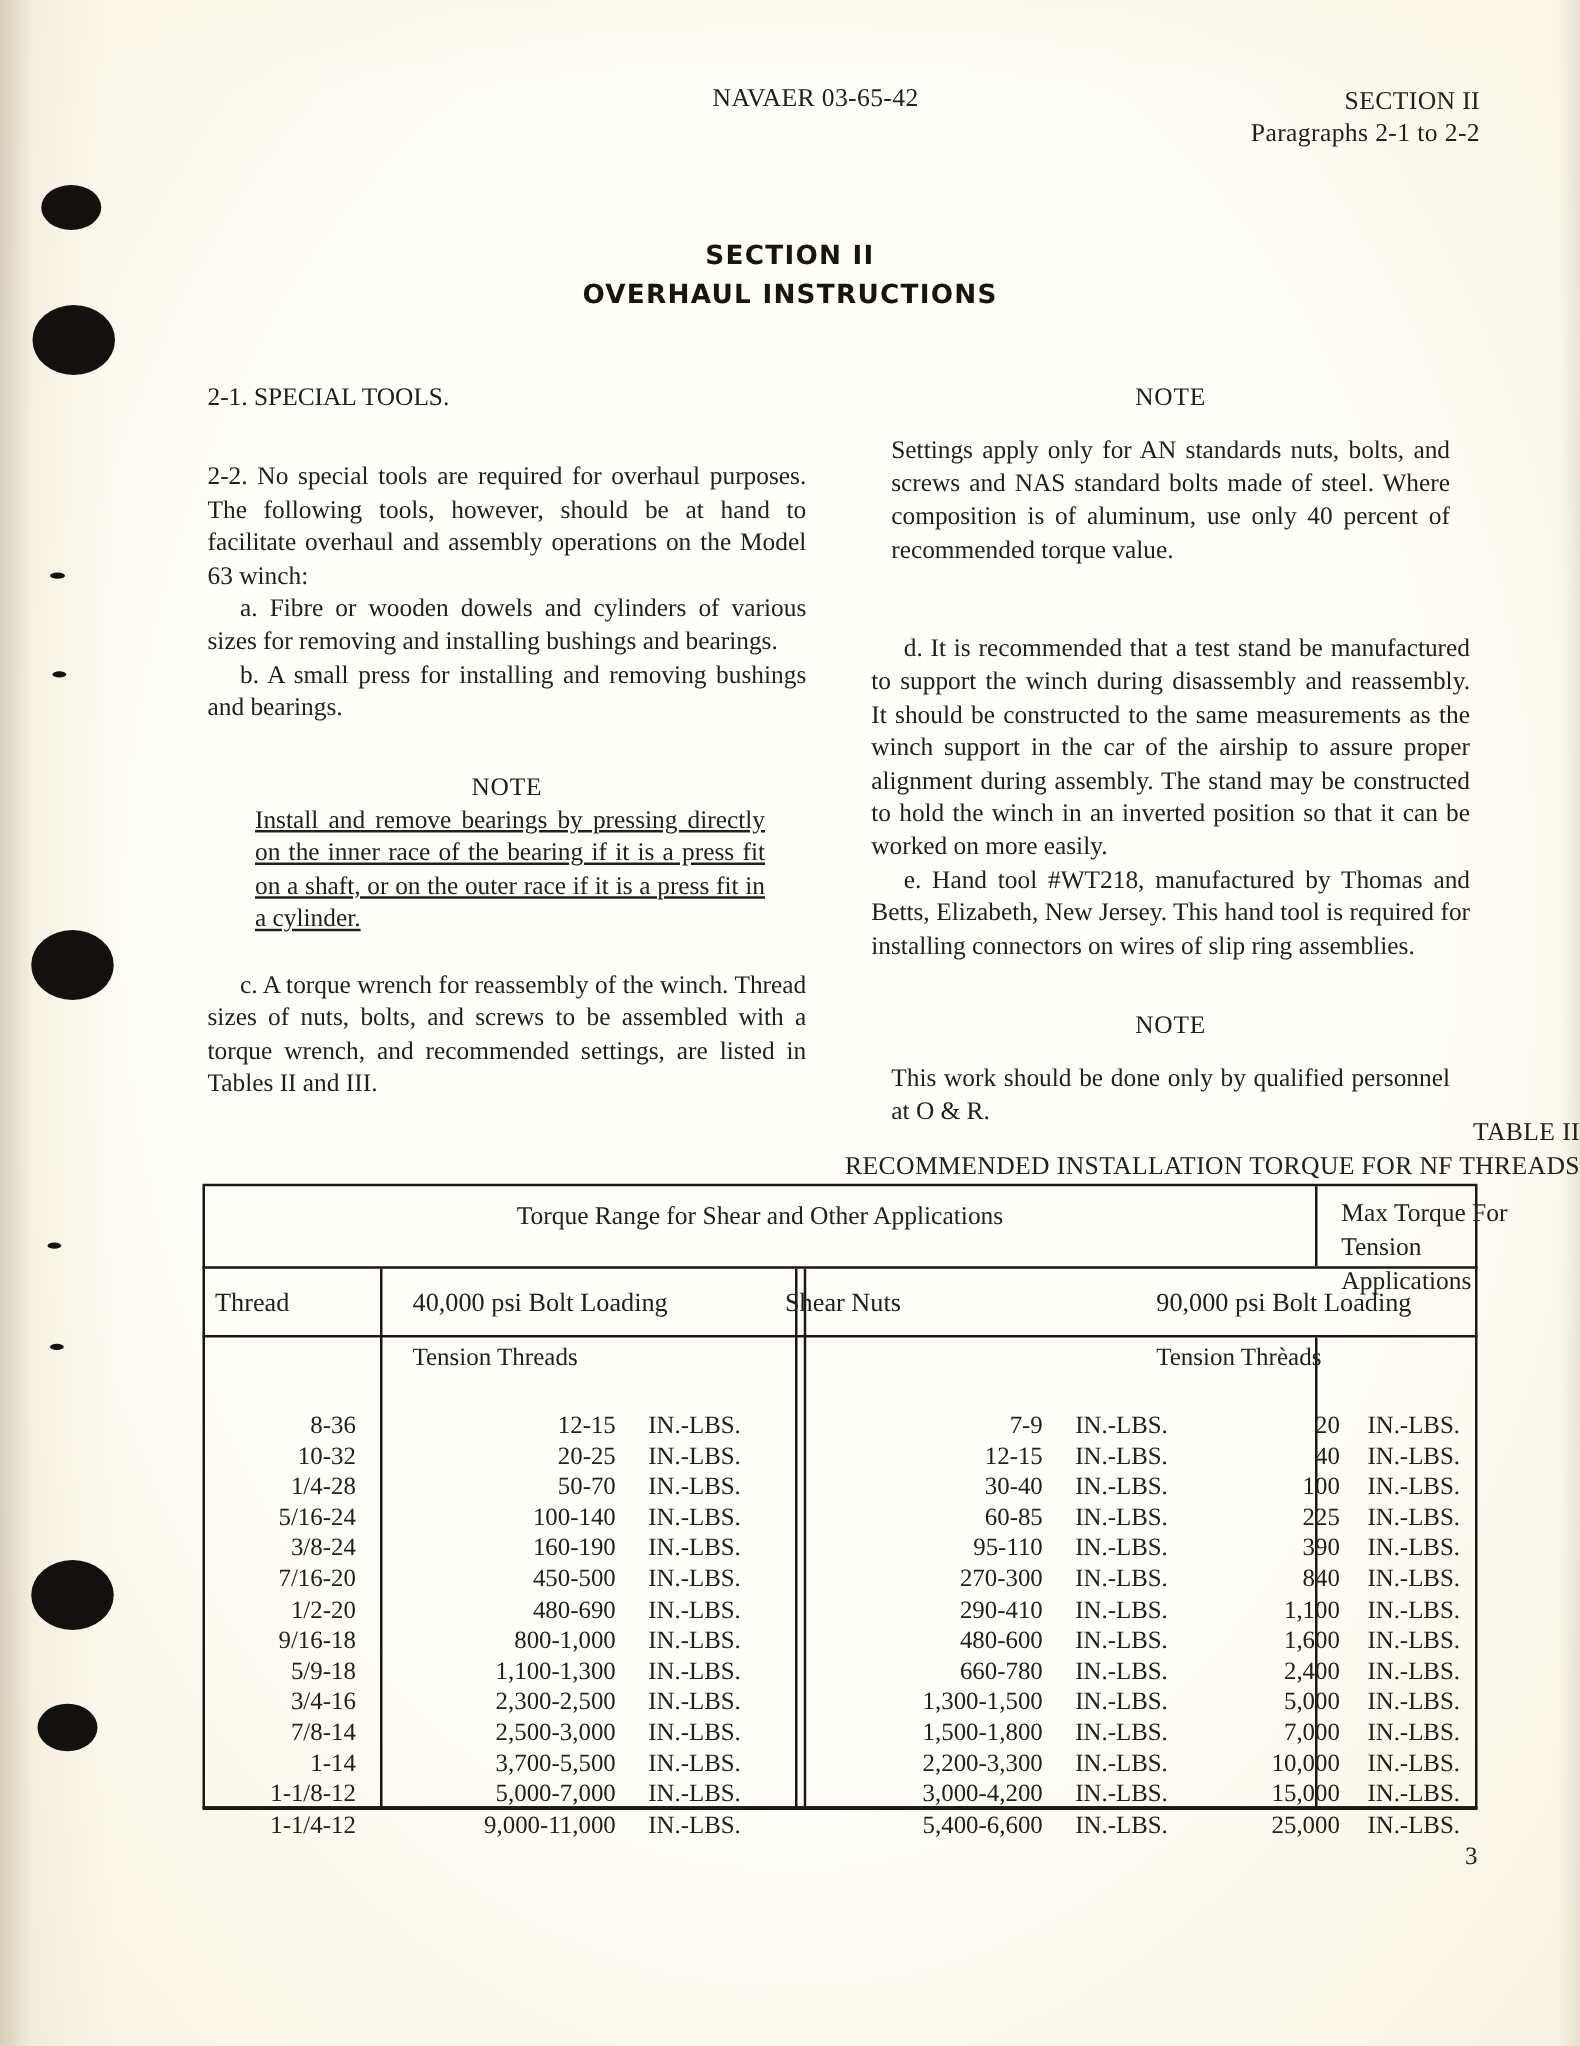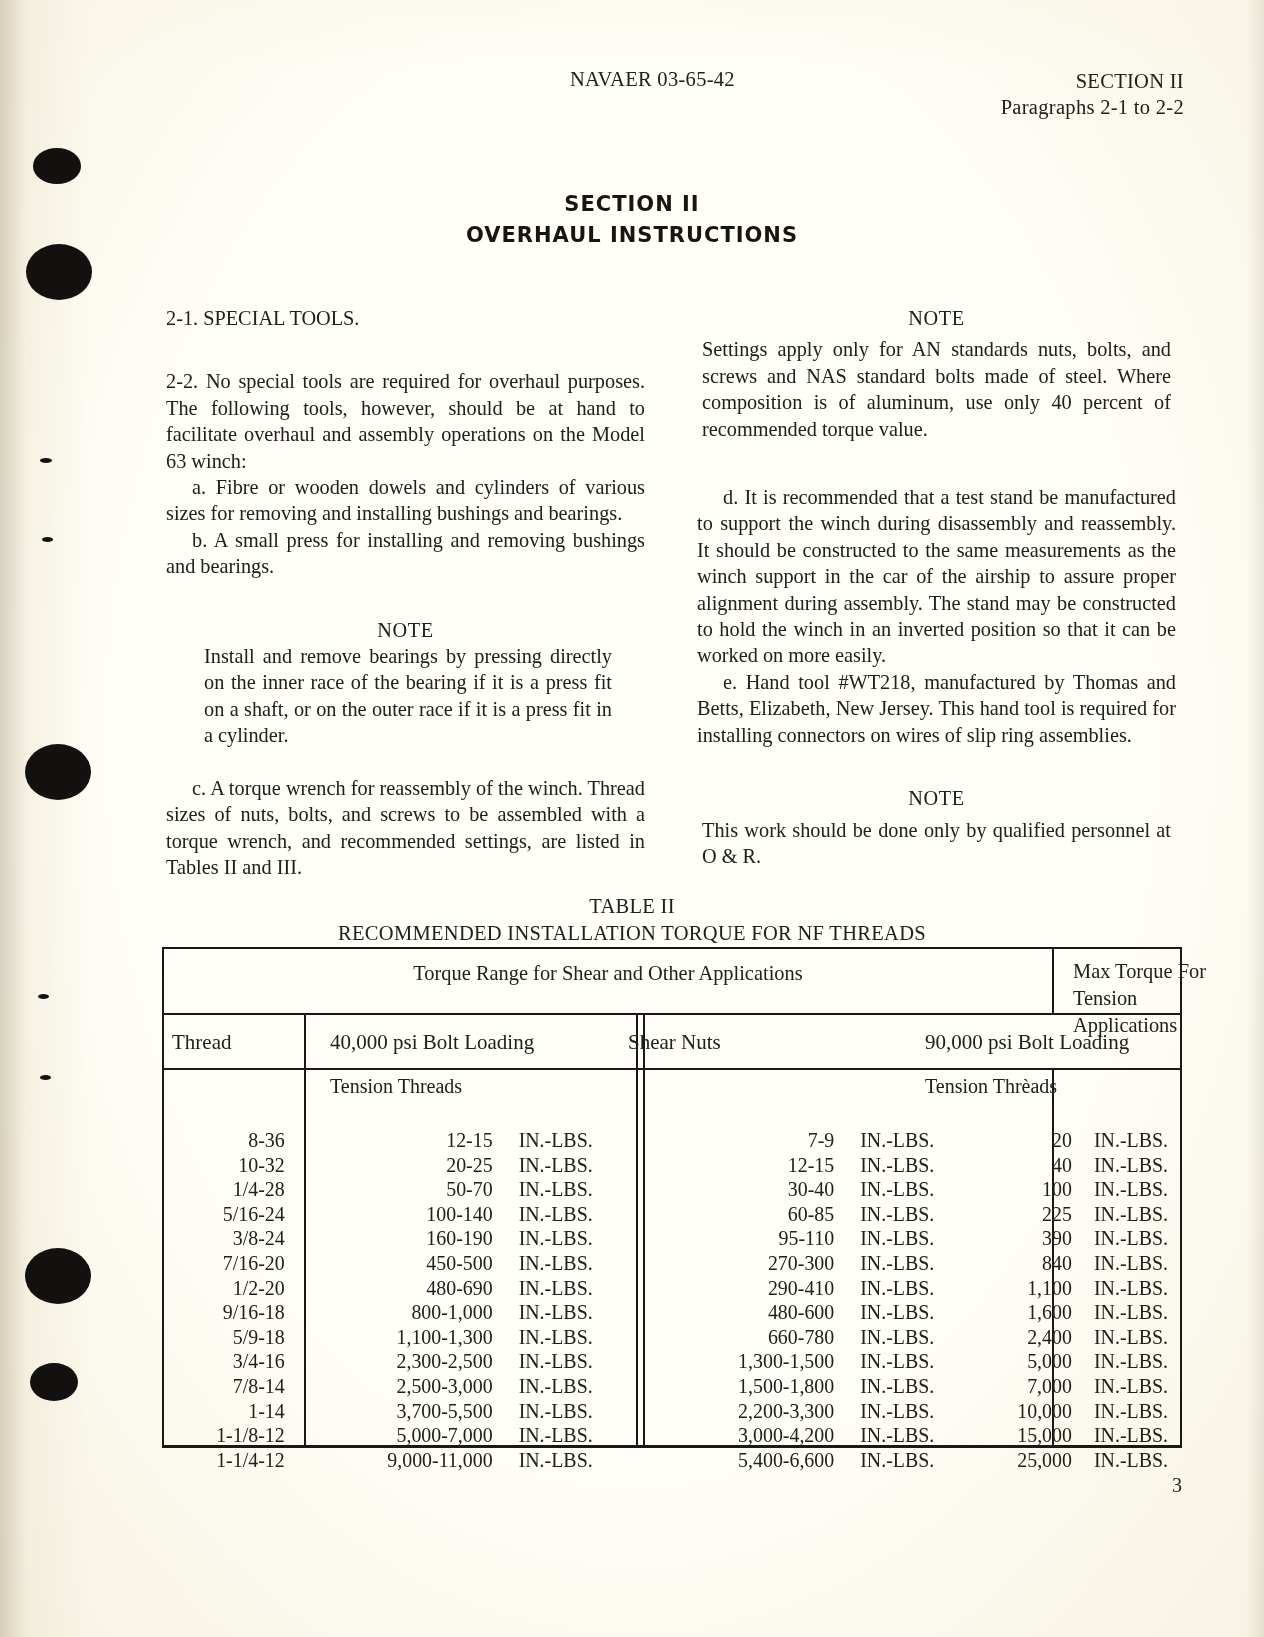--- a/index.html
+++ b/index.html
@@ -111,32 +111,33 @@
   .note-head {
     text-align: center;
     font-size: 20.3px;
     letter-spacing: 0.6px;
   }
   .note-body-indent {
     margin: 0 0 0 38px;
     width: 408px;
     text-align: justify;
     text-align-last: left;
+    text-decoration: underline;
   }
   .note-body-full {
-    margin: 5px;
+    margin: 16px;
     text-align: justify;
     text-align-last: left;
   }
 
   
   .table-title {
     position: absolute;
     width: 1264px;
-    text-align: center;
+    text-align: right;
     font-size: 20.5px;
     line-height: 27px;
     letter-spacing: 0.3px;
   }
   #table-title { top: 893px; }
   
   .tbl-outer {
     position: absolute;
     left: 162px;
     top: 947px;

